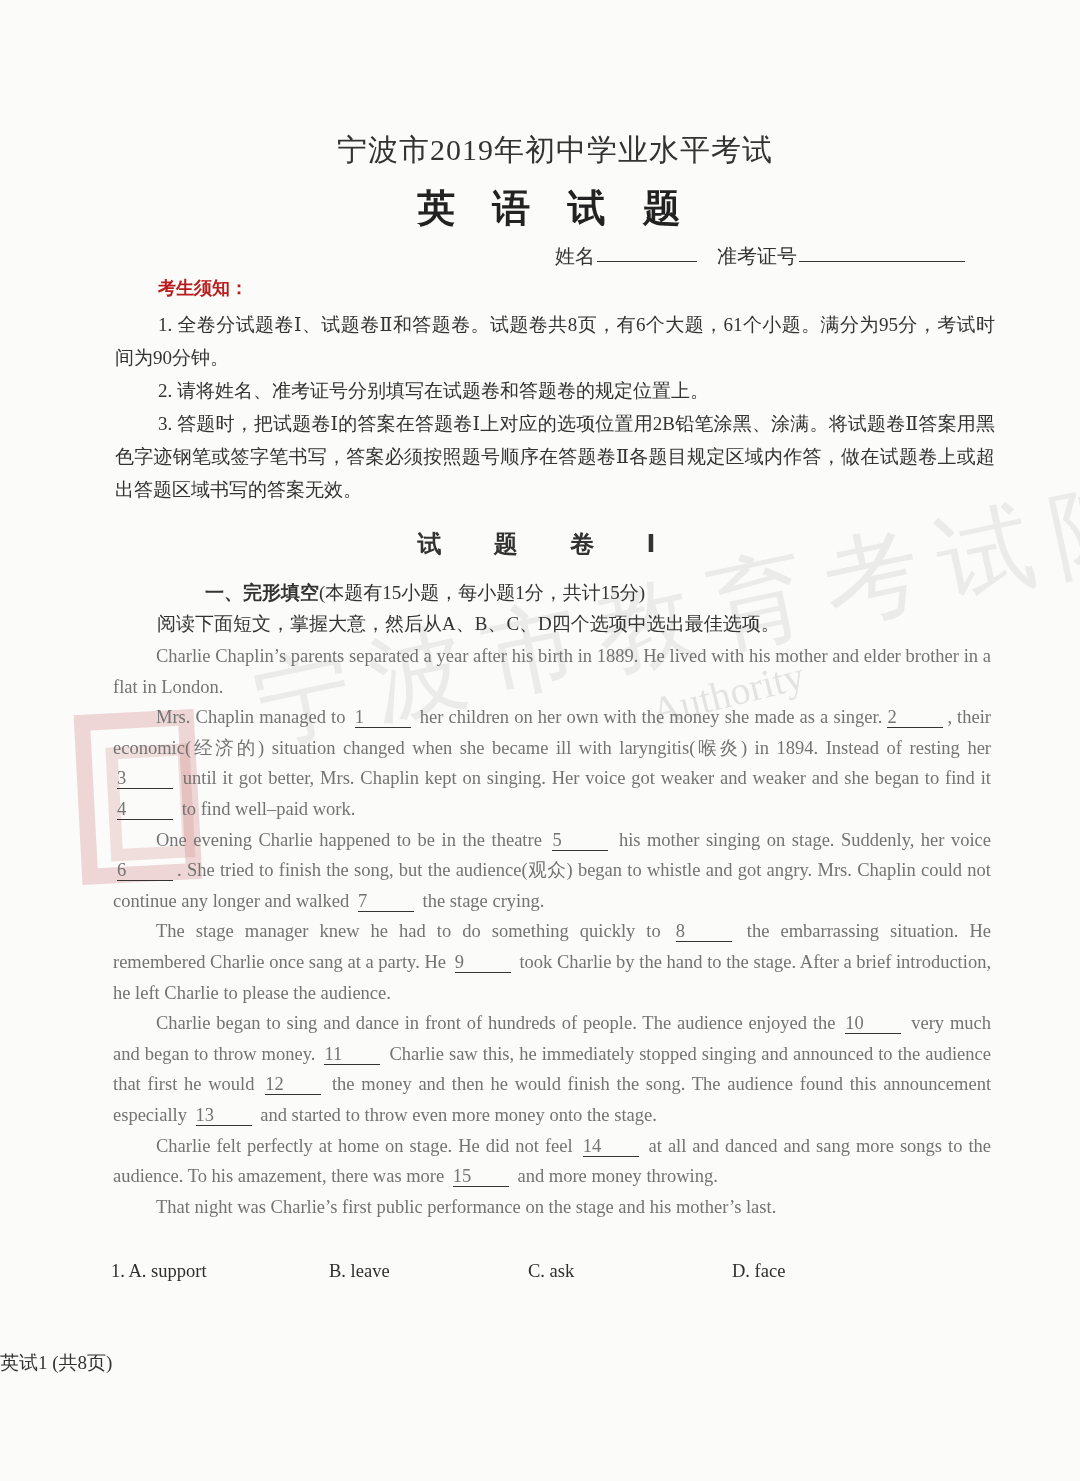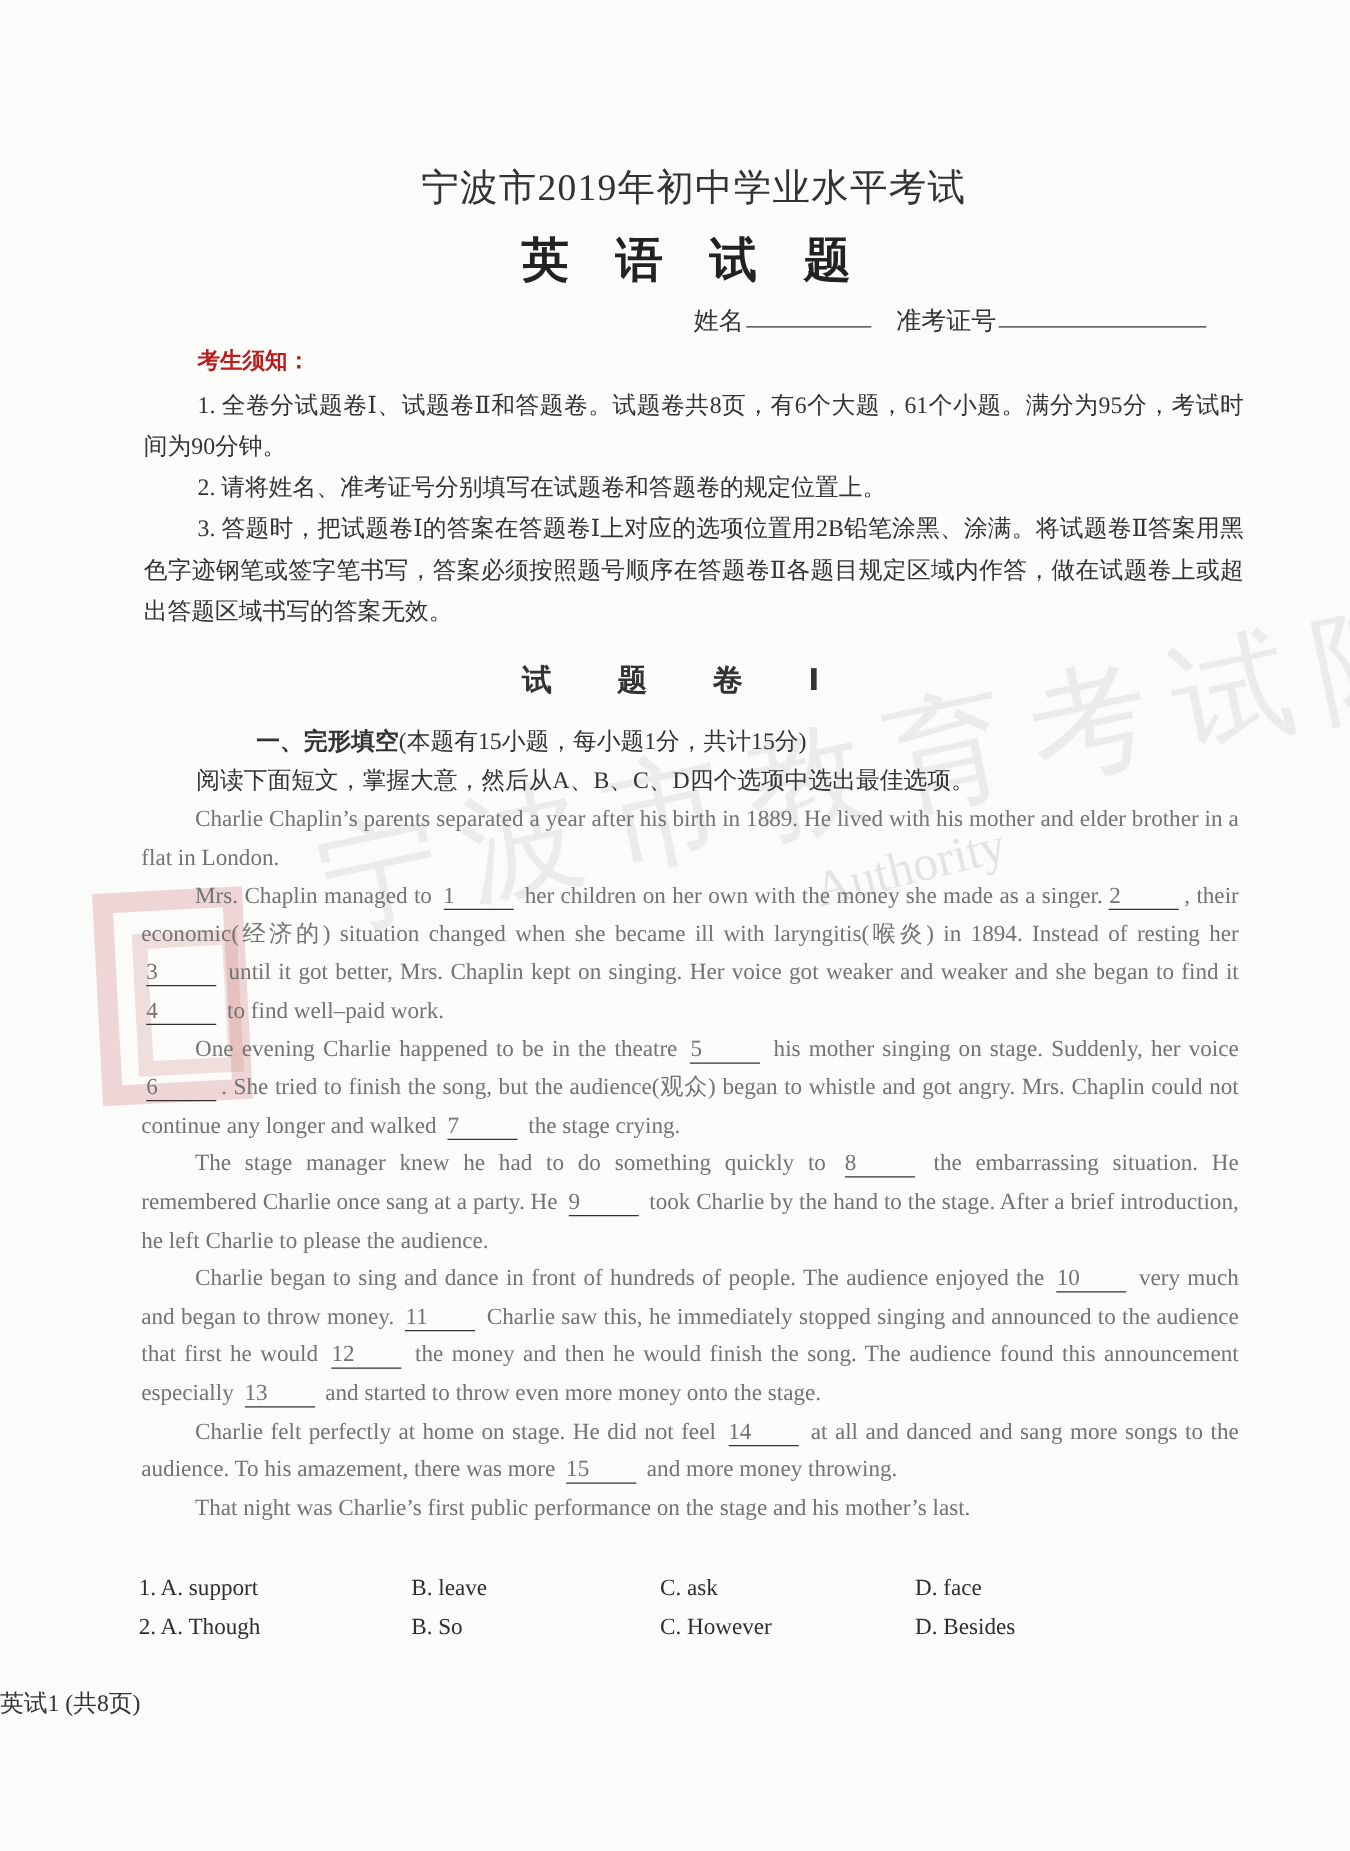--- a/index.html
+++ b/index.html
@@ -147,22 +147,16 @@
     <p><span>That night was Charlie’s first public performance on the stage and his mother’s last.</span></p>
   </div>
 
   <div class="options">
     <div class="opt-row">
       <span class="c0">1. A. support</span>
       <span class="c1">B. leave</span>
       <span class="c2">C. ask</span>
       <span>D. face</span>
     </div>
-    <div class="opt-row">
-      <span class="c0">2. A. Though</span>
-      <span class="c1">B. So</span>
-      <span class="c2">C. However</span>
-      <span>D. Besides</span>
-    </div>
   </div>
 
   <div class="footer">英试1  (共8页)</div>
 </div>
 
 </body></html>

